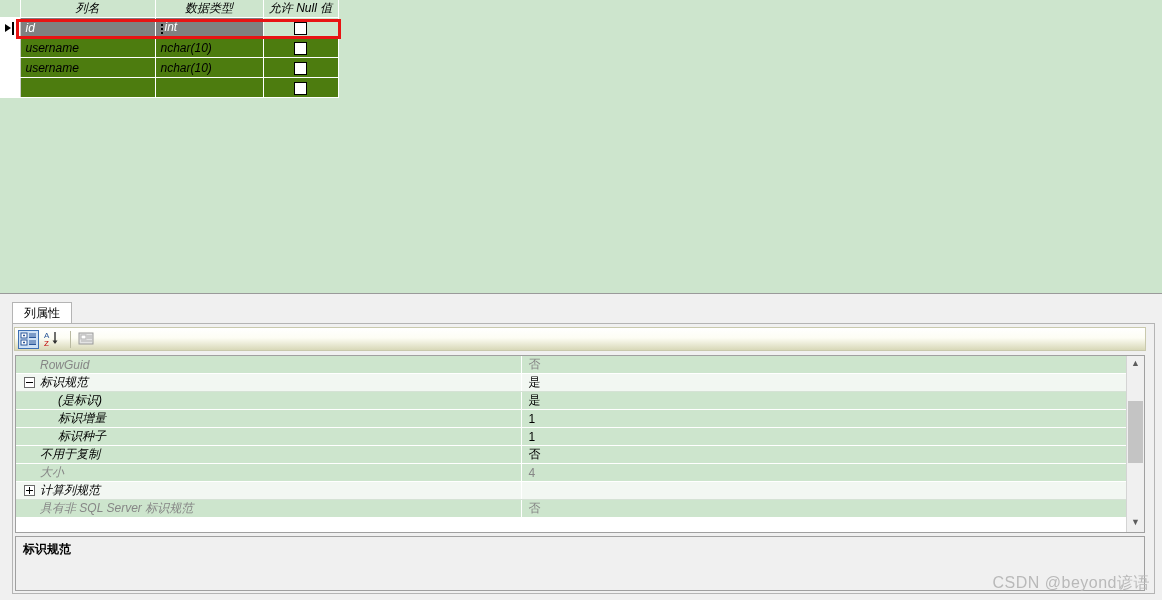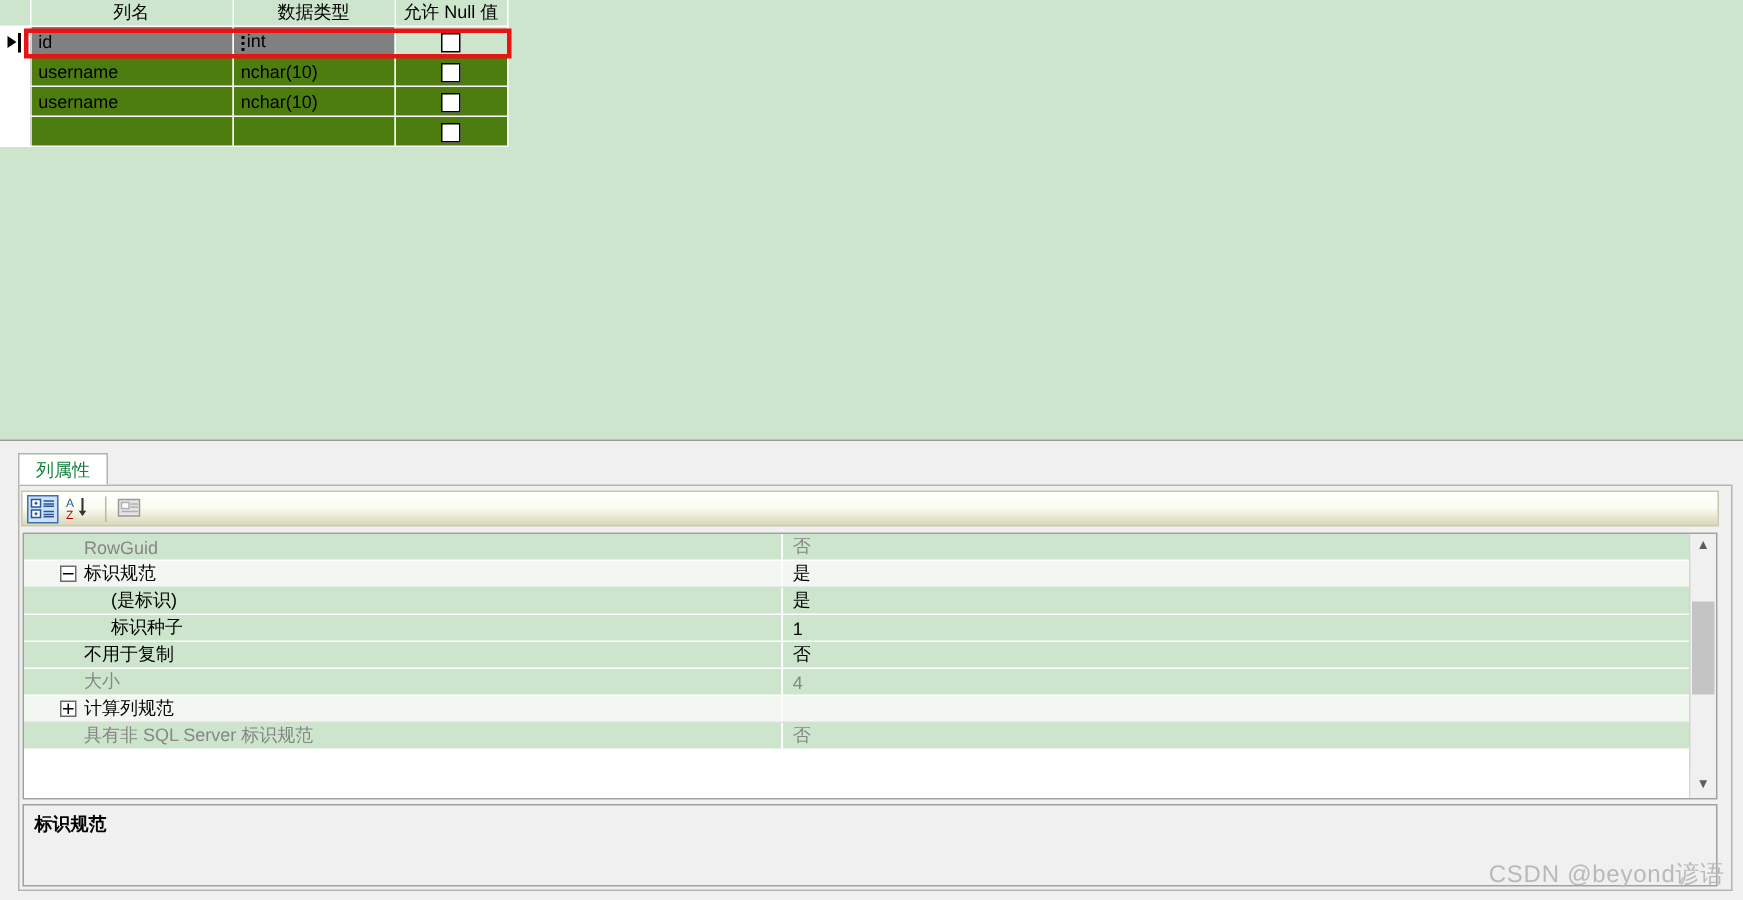--- a/index.html
+++ b/index.html
@@ -28,20 +28,21 @@
     left: 0; top: 0;
     width: 338px;
     border-right: 1px solid #ffffff;
   }
 
   table.designer {
     border-collapse: collapse;
     table-layout: fixed;
     width: 338px;
     background: #cde5cd;
+    font-style: italic;
   }
   table.designer col.c-sel   { width: 20px; }
   table.designer col.c-name  { width: 135px; }
   table.designer col.c-type  { width: 108px; }
   table.designer col.c-null  { width: 75px; }
 
   table.designer th {
     height: 17px;
     background: #cde5cd;
     border-right: 1px solid #ffffff;
@@ -71,21 +72,21 @@
     padding: 0;
     text-align: center;
     background: #ffffff;
     border-right: 1px solid #cdcdcd;
   }
   table.designer td.null-cell {
     text-align: center;
     padding: 0;
   }
 
-  tr.row-selected td { background: #808080; color: #000000; }
+  tr.row-selected td { background: #808080; color: #ffffff; }
   tr.row-selected td.sel-cell { background: #ffffff; }
   tr.row-selected td.null-cell { background: #cde5cd; }
 
   .row-arrow {
     display: inline-block;
     width: 0; height: 0;
     border-left: 6px solid #000;
     border-top: 4px solid transparent;
     border-bottom: 4px solid transparent;
     vertical-align: middle;
@@ -156,21 +157,21 @@
   .tab {
     position: absolute;
     left: 0; top: 0;
     height: 21px;
     line-height: 21px;
     padding: 0 11px;
     background: #ffffff;
     border: 1px solid #b4b4b4;
     border-bottom: none;
     font-size: 12px;
-    color: #15803d;
+    color: #000000;
     box-sizing: border-box;
   }
 
   
   #props-box {
     position: absolute;
     left: 12px; top: 27px;
     width: 1143px; height: 270px;
     border: 1px solid #b4b4b4;
     border-top: none;
@@ -238,21 +239,21 @@
     background: #cde5cd;
     border-bottom: 1px solid #ffffff;
     border-right: 1px solid #ffffff;
     padding: 0;
     vertical-align: middle;
     white-space: nowrap;
     overflow: hidden;
     font-size: 12px;
     color: #000;
   }
-  table.propgrid td.name-cell { padding-left: 16px; }
+  table.propgrid td.name-cell { padding-left: 0; font-style: italic; }
   table.propgrid td.val-cell  { padding-left: 7px; }
 
   tr.category td { background: #f2f7f2; border-bottom: 1px solid #d5e2d5; }
   tr.dim td { color: #868686; }
 
   .name-inner { display: block; }
   .expander {
     display: inline-block;
     width: 9px; height: 9px;
     border: 1px solid #6b6b6b;
@@ -453,20 +454,26 @@
               <td class="val-cell">是</td>
             </tr>
             <tr>
               <td class="name-cell">
                   <span class="name-inner indent-1">(是标识)</span>
                 </td>
               <td class="val-cell">是</td>
             </tr>
             <tr>
               <td class="name-cell">
+                  <span class="name-inner indent-1">标识增量</span>
+                </td>
+              <td class="val-cell">1</td>
+            </tr>
+            <tr>
+              <td class="name-cell">
                   <span class="name-inner indent-1">标识种子</span>
                 </td>
               <td class="val-cell">1</td>
             </tr>
             <tr>
               <td class="name-cell">
                   <span class="name-inner no-exp">不用于复制</span>
                 </td>
               <td class="val-cell">否</td>
             </tr>

